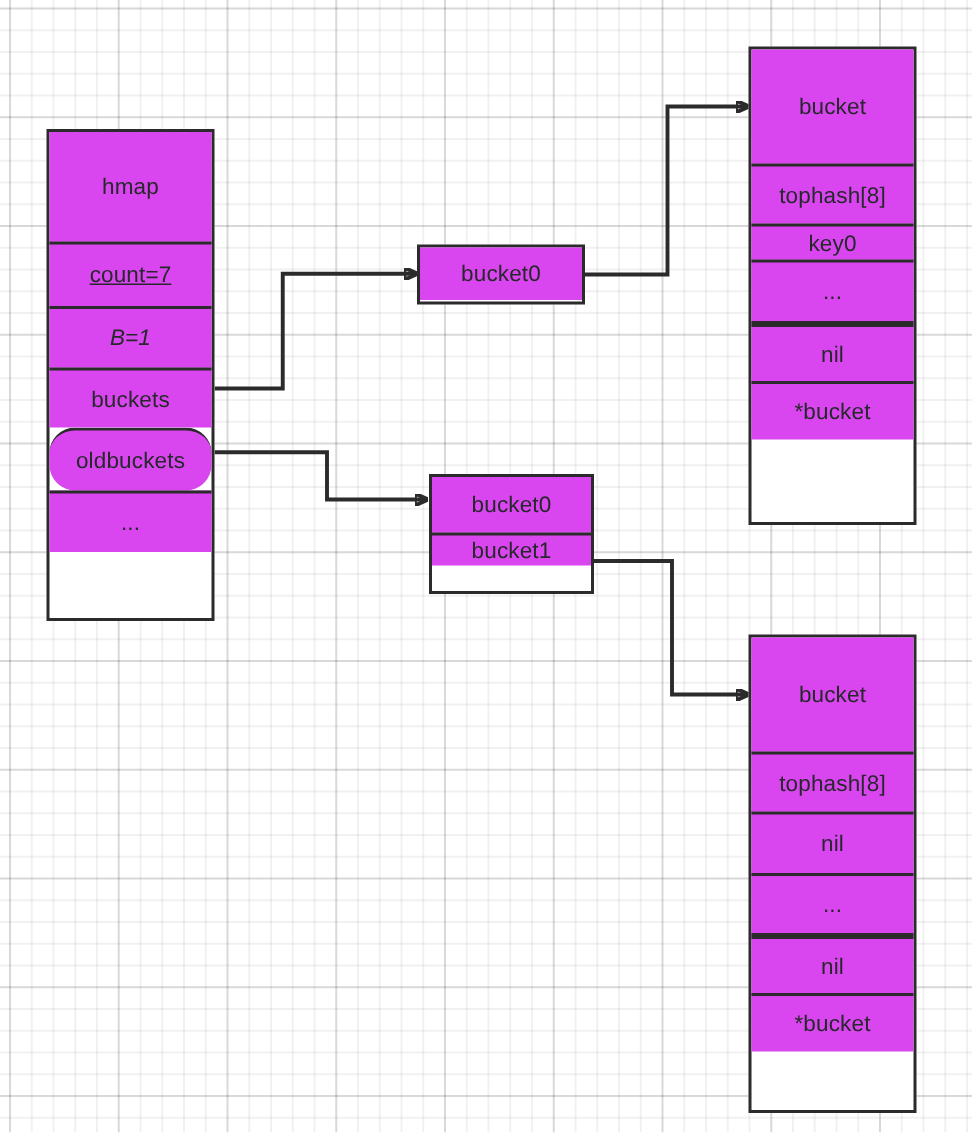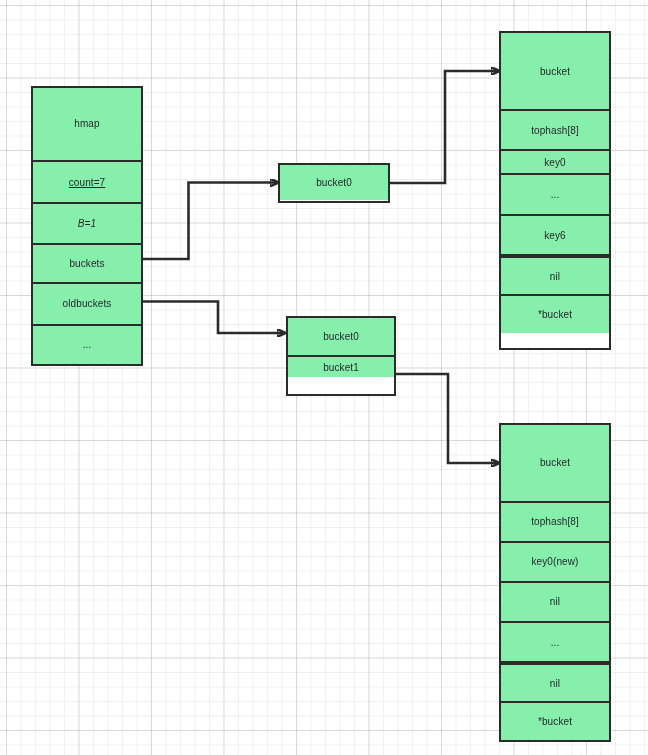--- a/index.html
+++ b/index.html
@@ -32,24 +32,24 @@
     background: #ffffff;
     display: flex;
     flex-direction: column;
   }
   .cell {
     box-sizing: border-box;
     display: flex;
     align-items: center;
     justify-content: center;
     color: #26282b;
-    font-size: 10px;
+    font-size: 15px;
     letter-spacing: .1px;
     white-space: nowrap;
-    background: #86efac;
+    background: #d946ef;
   }
   .cell + .cell { border-top: 2.5px solid #2b2b2b; }
   .cell.thick-top { border-top-width: 4px; }
 
   svg.wires {
     position: absolute;
     left: 0; top: 0;
     width: 648px;
     height: 755px;
     overflow: visible;
@@ -78,52 +78,50 @@
 
     <path d="M143,259 L188.5,259 L188.5,182.5 L278,182.5" marker-end="url(#arrow)"></path>
 
     <path d="M143,301.5 L218,301.5 L218,333 L285,333" marker-end="url(#arrow)"></path>
 
     <path d="M390,183 L445,183 L445,71 L499,71" marker-end="url(#arrow)"></path>
 
     <path d="M396,374 L448,374 L448,463 L499,463" marker-end="url(#arrow)"></path>
   </svg>
 
-  <div class="node" style="left:31px; top:86px; width:112px; height:280px;">
+  <div class="node" style="left:31px; top:86px; width:112px; height:328px;">
     <div class="cell" style="height:73px;">hmap</div>
     <div class="cell" style="height:43px;text-decoration:underline;">count=7</div>
     <div class="cell" style="height:41px;font-style:italic;">B=1</div>
     <div class="cell" style="height:40px;text-align:center;">buckets</div>
-    <div class="cell" style="height:42px;">oldbuckets</div>
+    <div class="cell" style="height:42px;border-radius:17px;">oldbuckets</div>
     <div class="cell" style="height:41px;">...</div>
   </div>
 
   <div class="node" style="left:278px; top:163px; width:112px; height:40px;">
     <div class="cell" style="height:35px;">bucket0</div>
   </div>
 
   <div class="node" style="left:286px; top:316px; width:110px; height:80px;">
     <div class="cell" style="height:37px;">bucket0</div>
     <div class="cell" style="height:22px;">bucket1</div>
   </div>
 
   <div class="node" style="left:499px; top:31px; width:112px; height:319px;">
     <div class="cell" style="height:76px;">bucket</div>
     <div class="cell" style="height:40px;">tophash[8]</div>
     <div class="cell" style="height:24px;">key0</div>
     <div class="cell" style="height:41px;">...</div>
-    <div class="cell" style="height:40px;">key6</div>
     <div class="cell thick-top" style="height:40px;">nil</div>
     <div class="cell" style="height:39px;">*bucket</div>
   </div>
 
   <div class="node" style="left:499px; top:423px; width:112px; height:319px;">
     <div class="cell" style="height:76px;">bucket</div>
     <div class="cell" style="height:40px;">tophash[8]</div>
-    <div class="cell" style="height:40px;">key0(new)</div>
     <div class="cell" style="height:41px;">nil</div>
     <div class="cell" style="height:40px;">...</div>
     <div class="cell thick-top" style="height:40px;">nil</div>
     <div class="cell" style="height:39px;">*bucket</div>
   </div>
 
   <div class="watermark" style="left:478px; top:753px;">@稀土掘金技术社区</div>
 
 </div>
 

